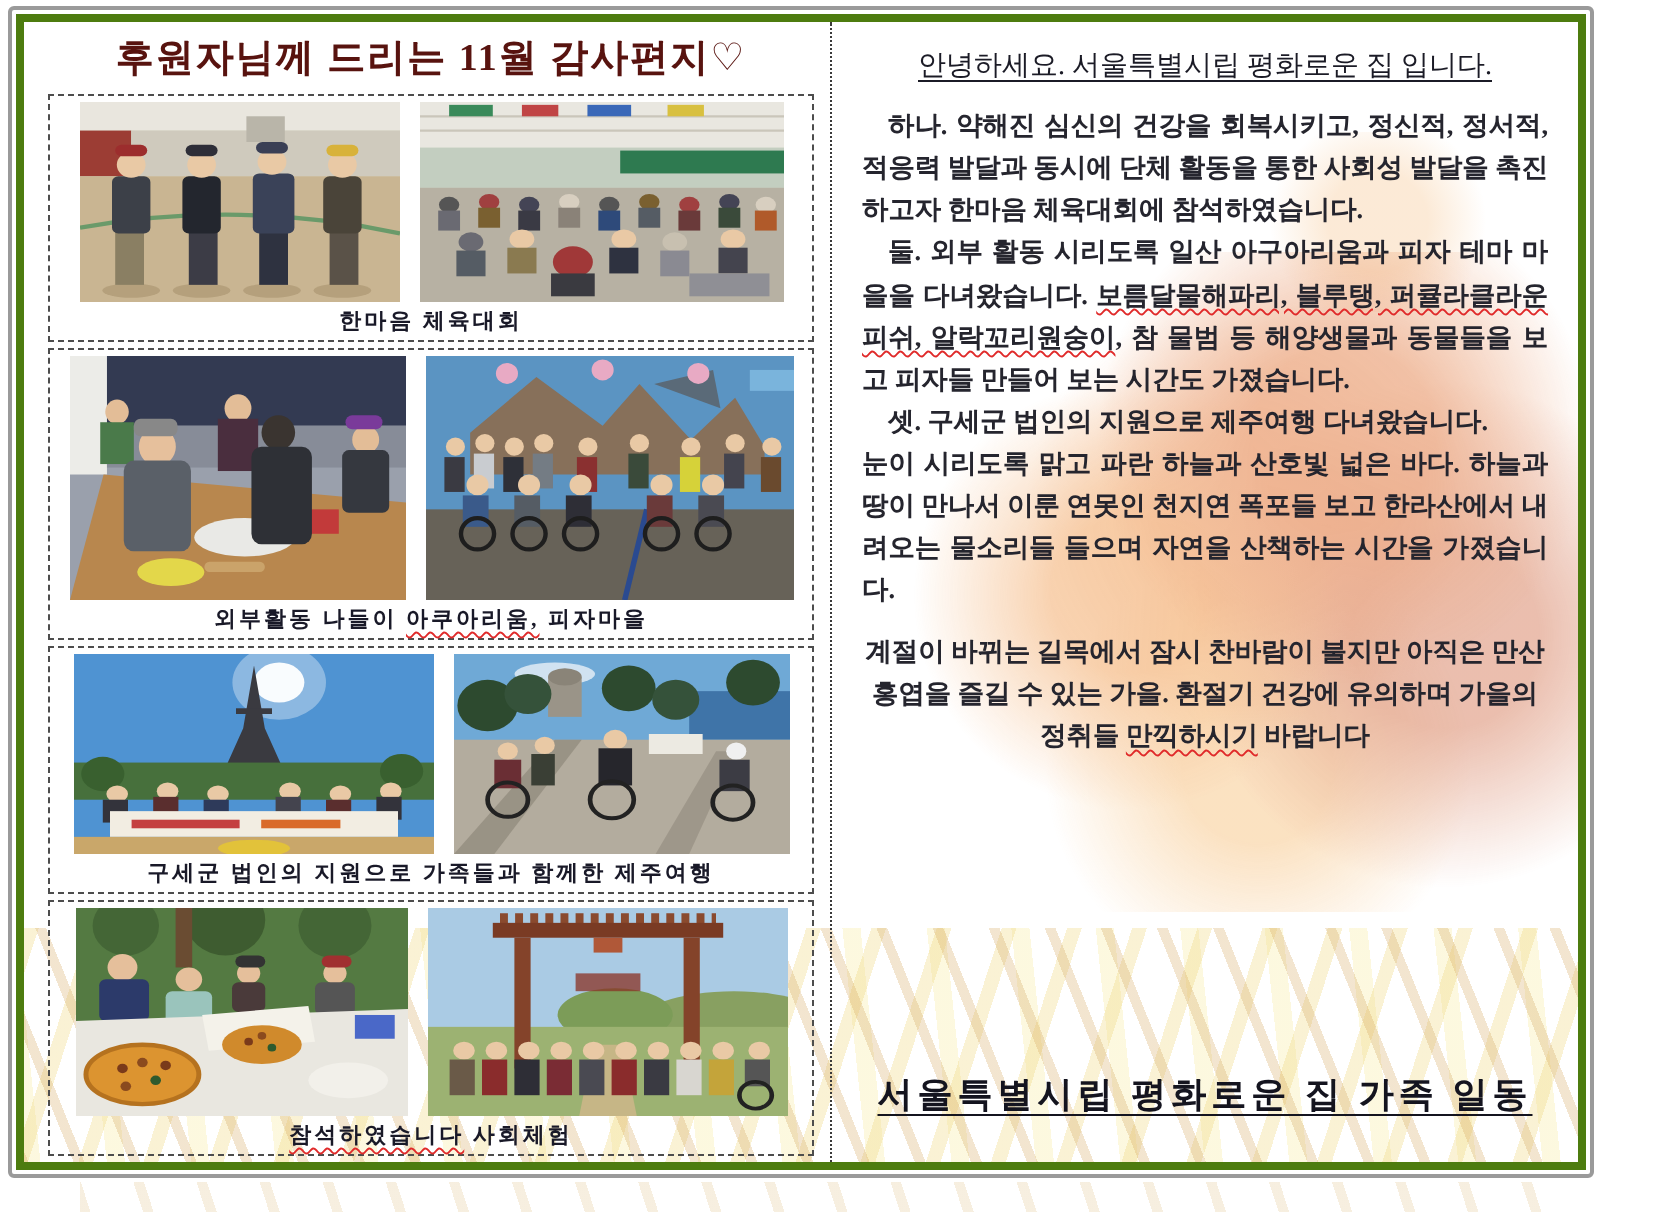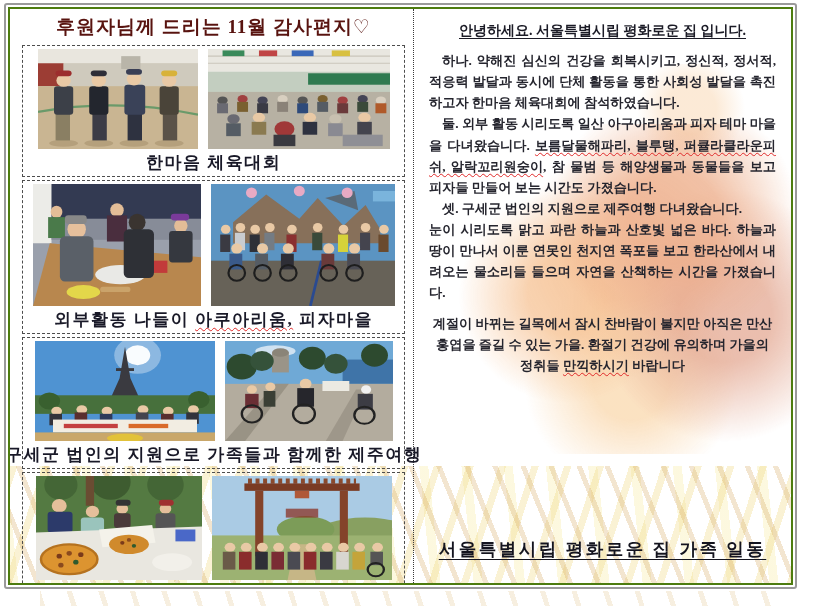--- a/index.html
+++ b/index.html
@@ -2,21 +2,21 @@
 <html><head>
 <meta charset="utf-8">
 <style>
   html,body{margin:0;padding:0;background:#ffffff;}
   body{width:835px;height:608px;position:relative;overflow:hidden;
        font-family:"Liberation Serif","DejaVu Serif",serif;}
 
   
   .frame{position:absolute;left:4px;top:3px;width:793px;height:586px;
          border:2px solid #9a9a9a;border-radius:3px;padding:2px;background:#fff;box-sizing:border-box;}
-  .frame-inner{position:relative;width:100%;height:100%;border:2px solid #4d7c0f;
+  .frame-inner{position:relative;width:100%;height:100%;border:4px solid #4d7c0f;
                box-sizing:border-box;background:#fff;display:flex;overflow:hidden;}
 
   
   .deco{position:absolute;z-index:0;pointer-events:none;}
   .deco-leaves{right:-20px;top:115px;width:360px;height:330px;opacity:.55;background:
      radial-gradient(circle at 62% 28%, rgba(222,104,38,.75) 0 14%, rgba(222,104,38,0) 38%),
      radial-gradient(circle at 32% 52%, rgba(238,140,52,.7) 0 13%, rgba(238,140,52,0) 36%),
      radial-gradient(circle at 76% 58%, rgba(198,74,28,.65) 0 14%, rgba(198,74,28,0) 38%),
      radial-gradient(circle at 50% 78%, rgba(244,172,82,.65) 0 12%, rgba(244,172,82,0) 34%),
      radial-gradient(circle at 48% 40%, rgba(232,120,40,.5) 0 16%, rgba(232,120,40,0) 40%);}
@@ -37,25 +37,25 @@
              position:relative;z-index:1;display:flex;flex-direction:column;}
 
   .title{text-align:center;color:#58130f;font-weight:bold;font-size:19px;
          letter-spacing:1px;margin:1px 0 5px 0;}
 
   .photo-box{border:1px dashed #4d4d4d;padding:3px 5px 2px 5px;margin-bottom:3px;
              display:flex;flex-direction:column;align-items:center;background:transparent;}
   .photo-row{display:flex;gap:10px;justify-content:center;align-items:flex-end;}
   .photo{overflow:hidden;background:#ddd;}
   .photo svg{display:block;width:100%;height:100%;}
-  .caption{font-weight:bold;font-size:17px;color:#191928;letter-spacing:1.5px;
+  .caption{font-weight:bold;font-size:11px;color:#191928;letter-spacing:1.5px;
            margin-top:2px;text-align:center;white-space:nowrap;}
 
   
-  .greeting{text-align:center;font-weight:bold;font-size:14px;color:#1b1b26;
+  .greeting{text-align:center;font-weight:normal;font-size:14px;color:#1b1b26;
             text-decoration:underline;text-underline-offset:3px;margin:3px 0 10px 0;}
   .para{font-weight:bold;font-size:13.2px;color:#25252e;line-height:1.6;text-align:justify;}
   .para.center{text-align:center;}
   .para.indent{text-indent:13px;}
   .p1{margin-bottom:9px;}
   .closing{margin-top:9px;}
   .sp{text-decoration:underline;text-decoration-style:wavy;text-decoration-color:#e02a2a;
       text-decoration-thickness:1px;text-underline-offset:2px;}
   .signature{margin-top:auto;text-align:center;margin-bottom:12px;}
   .signature span{font-size:17.5px;font-weight:bold;letter-spacing:2.5px;color:#14141f;

